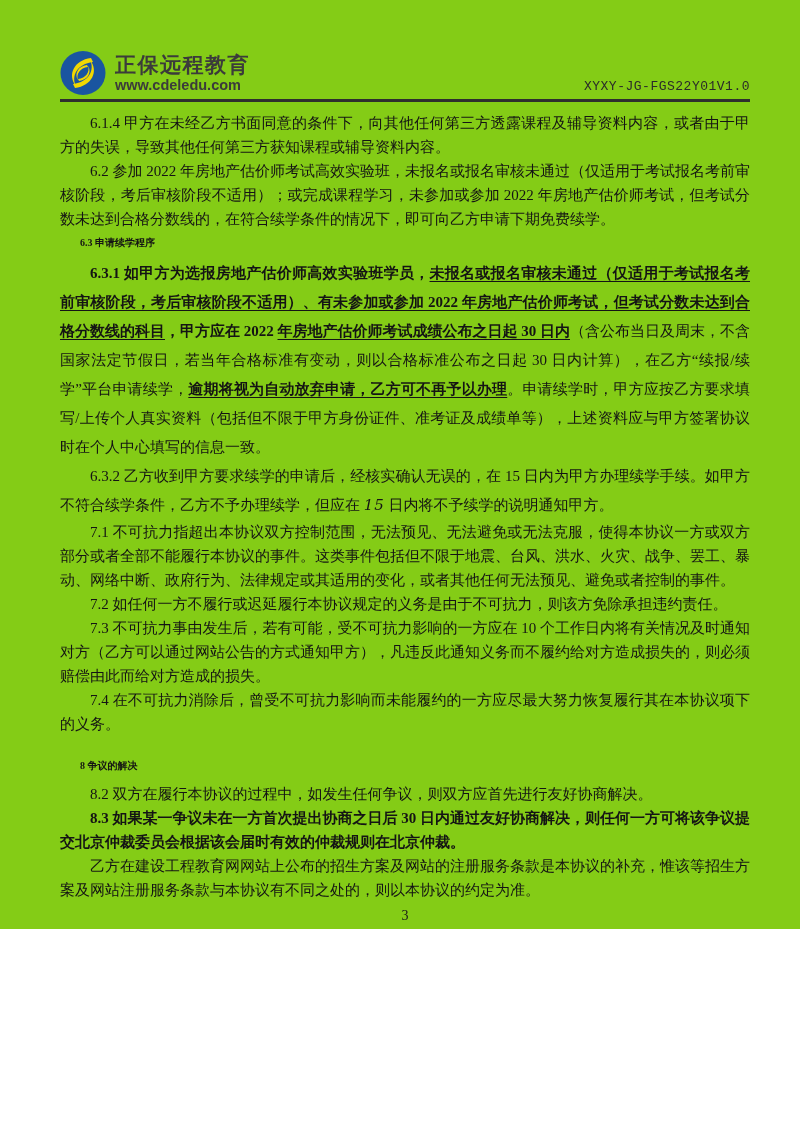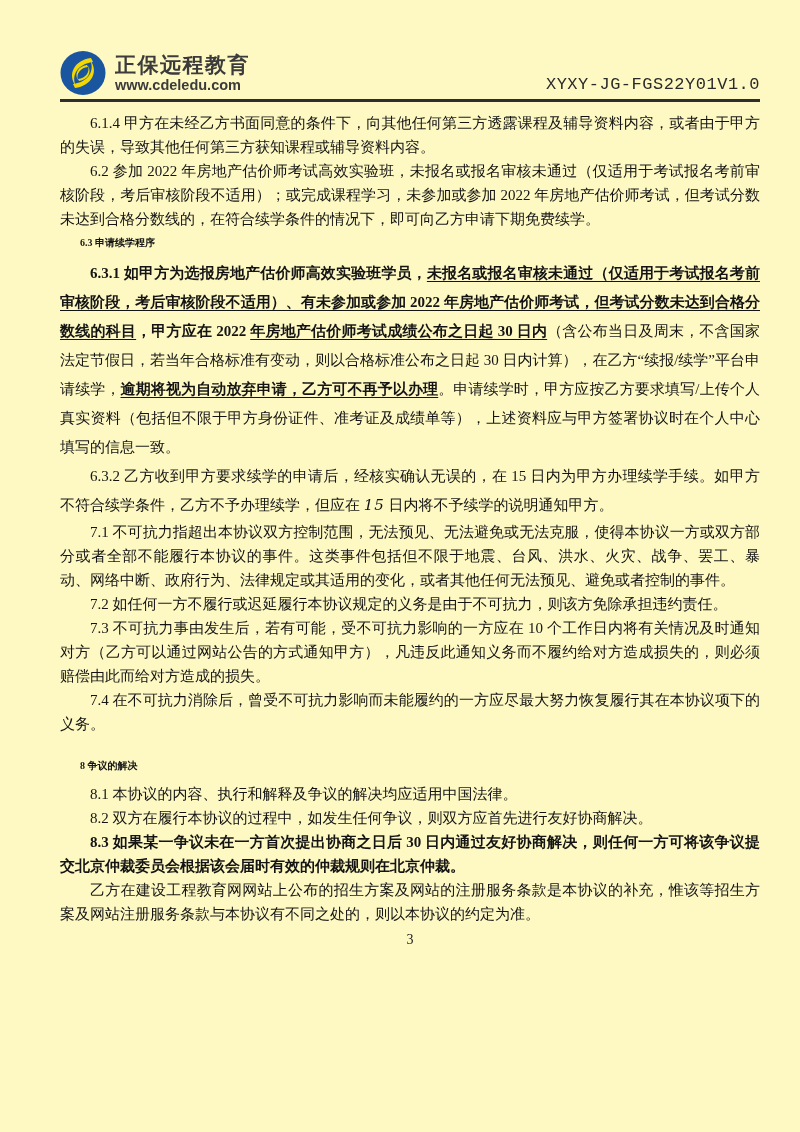--- a/index.html
+++ b/index.html
@@ -1,35 +1,35 @@
 <!DOCTYPE html>
 <html><head>
 <meta charset="utf-8">
 <style>
   html,body{margin:0;padding:0;background:#ffffff;}
   .page{
     position:relative;
-    width:800px;height:1132px;
-    background:#fef9c3;
+    width:800px;height:929px;
+    background:#84cc16;
     box-sizing:border-box;
-    padding:50px 40px 0 60px;
+    padding:50px 50px 0 60px;
     font-family:"Liberation Serif","DejaVu Serif",serif;
     color:#141414;
     overflow:hidden;
   }
   
   .header{display:flex;justify-content:space-between;align-items:flex-end;}
   .brand{display:flex;align-items:center;}
   .logo-svg{width:46px;height:46px;display:block;}
   .brand-text{margin-left:9px;font-family:"Liberation Sans","DejaVu Sans",sans-serif;}
   .brand-name{font-size:21px;font-weight:bold;color:#3b3b3b;letter-spacing:1.5px;line-height:24px;}
   .brand-url{font-size:14.5px;font-weight:bold;color:#3b3b3b;line-height:17px;}
   .doc-code{
     font-family:"Liberation Mono","DejaVu Sans Mono",monospace;
-    font-size:17px;color:#2a2a2a;padding-bottom:2px;letter-spacing:.5px;
+    font-size:13px;color:#2a2a2a;padding-bottom:2px;letter-spacing:.5px;
   }
   .header-rule{height:3px;background:#2e2e2e;margin-top:3px;}
   
   .doc-body{margin-top:9px;font-size:15px;text-align:justify;}
   .doc-body p.para{margin:0;text-indent:2em;line-height:24px;}
   .doc-body p.loose{line-height:29px;}
   .doc-body h3.heading{
     margin:18px 0 4px 0;font-size:10px;font-weight:bold;
     text-indent:2em;line-height:24px;
   }
@@ -70,21 +70,20 @@
       <p class="para"><span>6.1.4 甲方在未经乙方书面同意的条件下，向其他任何第三方透露课程及辅导资料内容，或者由于甲方的失误，导致其他任何第三方获知课程或辅导资料内容。</span></p>
       <p class="para"><span>6.2 参加 2022 年房地产估价师考试高效实验班，未报名或报名审核未通过（仅适用于考试报名考前审核阶段，考后审核阶段不适用）；或完成课程学习，未参加或参加 2022 年房地产估价师考试，但考试分数未达到合格分数线的，在符合续学条件的情况下，即可向乙方申请下期免费续学。</span></p>
       <h3 class="heading first-heading"><span>6.3 申请续学程序</span></h3>
       <p class="para loose"><span class="b">6.3.1 如甲方为选报房地产估价师高效实验班学员，</span><span class="b u">未报名或报名审核未通过（仅适用于考试报名考前审核阶段，考后审核阶段不适用）、有未参加或参加 2022 年房地产估价师考试，但考试分数未达到合格分数线的科目</span><span class="b">，甲方应在 2022 </span><span class="b u">年房地产估价师考试成绩公布之日起 30 日内</span><span>（含公布当日及周末，不含国家法定节假日，若当年合格标准有变动，则以合格标准公布之日起 30 日内计算），在乙方“续报/续学”平台申请续学，</span><span class="b u">逾期将视为自动放弃申请，乙方可不再予以办理</span><span>。申请续学时，甲方应按乙方要求填写/上传个人真实资料（包括但不限于甲方身份证件、准考证及成绩单等），上述资料应与甲方签署协议时在个人中心填写的信息一致。</span></p>
       <p class="para loose"><span>6.3.2 乙方收到甲方要求续学的申请后，经核实确认无误的，在 15 日内为甲方办理续学手续。如甲方不符合续学条件，乙方不予办理续学，但应在 </span><span class="i">15</span><span> 日内将不予续学的说明通知甲方。</span></p>
       <p class="para"><span>7.1 不可抗力指超出本协议双方控制范围，无法预见、无法避免或无法克服，使得本协议一方或双方部分或者全部不能履行本协议的事件。这类事件包括但不限于地震、台风、洪水、火灾、战争、罢工、暴动、网络中断、政府行为、法律规定或其适用的变化，或者其他任何无法预见、避免或者控制的事件。</span></p>
       <p class="para"><span>7.2 如任何一方不履行或迟延履行本协议规定的义务是由于不可抗力，则该方免除承担违约责任。</span></p>
       <p class="para"><span>7.3 不可抗力事由发生后，若有可能，受不可抗力影响的一方应在 10 个工作日内将有关情况及时通知对方（乙方可以通过网站公告的方式通知甲方），凡违反此通知义务而不履约给对方造成损失的，则必须赔偿由此而给对方造成的损失。</span></p>
       <p class="para"><span>7.4 在不可抗力消除后，曾受不可抗力影响而未能履约的一方应尽最大努力恢复履行其在本协议项下的义务。</span></p>
       <h3 class="heading"><span>8 争议的解决</span></h3>
-      <p class="para"><span>8.1 本协议的内容、执行和解释及争议的解决均应适用中国法律。</span></p>
       <p class="para"><span>8.2 双方在履行本协议的过程中，如发生任何争议，则双方应首先进行友好协商解决。</span></p>
       <p class="para"><span class="b">8.3 如果某一争议未在一方首次提出协商之日后 30 日内通过友好协商解决，则任何一方可将该争议提交北京仲裁委员会根据该会届时有效的仲裁规则在北京仲裁。</span></p>
       <p class="para"><span>乙方在建设工程教育网网站上公布的招生方案及网站的注册服务条款是本协议的补充，惟该等招生方案及网站注册服务条款与本协议有不同之处的，则以本协议的约定为准。</span></p>
     </div>
 
   <div class="footer">
     <span>3</span>
   </div>
 
 </div>

